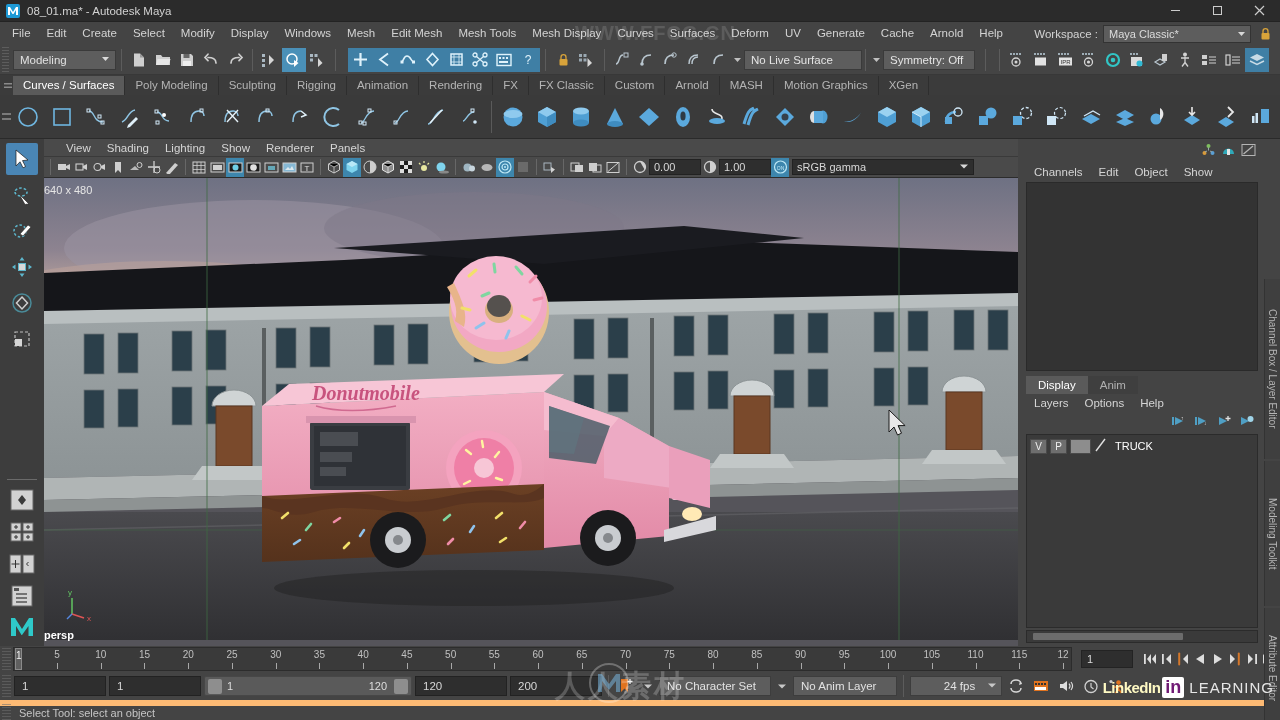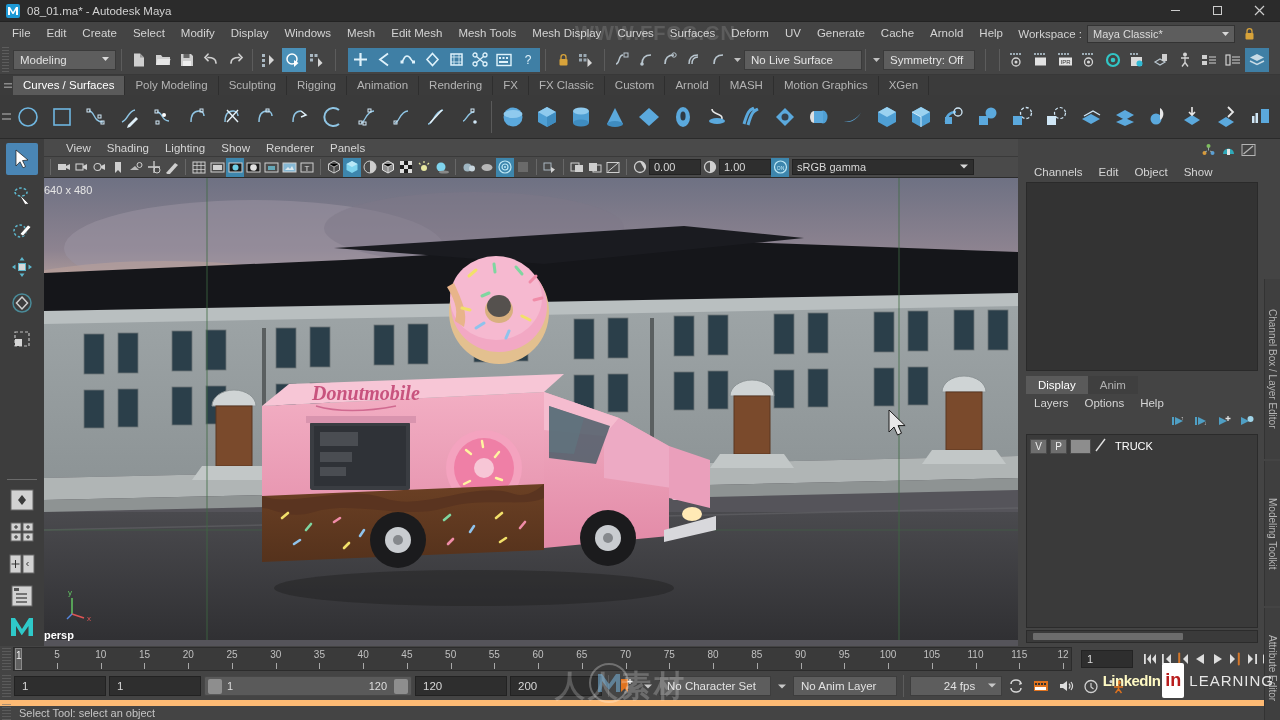--- a/index.html
+++ b/index.html
@@ -28,21 +28,21 @@
   .tb-buttons { display: flex; height: 22px; }
   .tb-btn { width: 42px; height: 22px; display: flex; align-items: center; justify-content: center; color: #ccc; }
   .tb-btn svg { display: block; }
 
   
   .menubar {
     height: 23px; background: #444444; display: flex; align-items: center;
     flex: 0 0 23px; padding-left: 4px;
   }
   .menuitem { padding: 0 8px; height: 23px; line-height: 23px; font-size: 11.5px; color: #d3d3d3; white-space: nowrap; }
-  .ws-wrap { margin-left: auto; display: flex; align-items: center; padding-right: 20px; }
+  .ws-wrap { margin-left: auto; display: flex; align-items: center; padding-right: 4px; }
   .ws-label { font-size: 11.5px; color: #d3d3d3; margin-right: 5px; }
   .ws-combo {
     width: 148px; height: 18px; background: #5d5d5d; border: 1px solid #333;
     display: flex; align-items: center; padding-left: 5px; font-size: 11px; color: #dcdcdc; position: relative;
   }
   .ws-arrow { position: absolute; right: 3px; top: 0; height: 16px; display: flex; align-items: center; }
   .lock-btn { width: 22px; height: 20px; display: flex; align-items: center; justify-content: center; margin-left: 3px; }
 
   
   .statusline {
@@ -190,21 +190,21 @@
     height: 20px; background: #444; display: flex; align-items: center; flex: 0 0 20px;
     padding-left: 2px; font-size: 11px; color: #c5c5c5; border-top:6px solid #fdba74;
   }
   .sb-grip { width: 9px; height: 18px; background: repeating-linear-gradient(to bottom, #6d6d6d 0 1px, transparent 1px 3px); opacity:.55; margin-right:8px;}
 
   
   .wm { position: absolute; color: rgba(255,255,255,.13); pointer-events: none; font-weight: bold; }
   .wm2 { position: absolute; pointer-events: none; }
   .linkedin-wm { position:absolute; right: 6px; bottom: 22px; display:flex; align-items:baseline; pointer-events:none;}
   .li-text { font-size: 15px; font-weight: bold; color: #fef9c3; letter-spacing: -0.5px; margin-left: 24px;}
-  .li-in { background:#fff; color:#b91c1c; font-size:18px; font-weight:bold; padding:7px 3px; margin-left:2px; border-radius:2px;}
+  .li-in { background:#fff; color:#701a75; font-size:18px; font-weight:bold; padding:0 3px; margin-left:2px; border-radius:2px;}
   .li-learning { font-size: 15px; color: #e6e6e6; letter-spacing: 1px; margin-left: 5px;}
 
   svg { pointer-events: none; }
 </style>
 </head>
 <body>
 
 <div class="app">
 
   <div class="titlebar">

